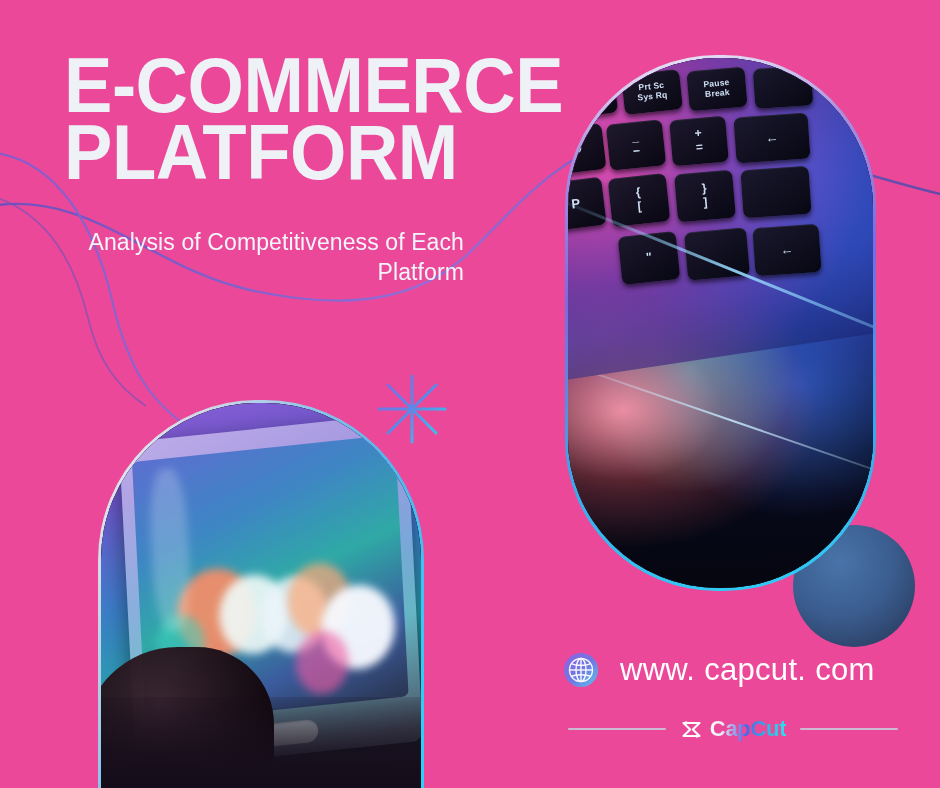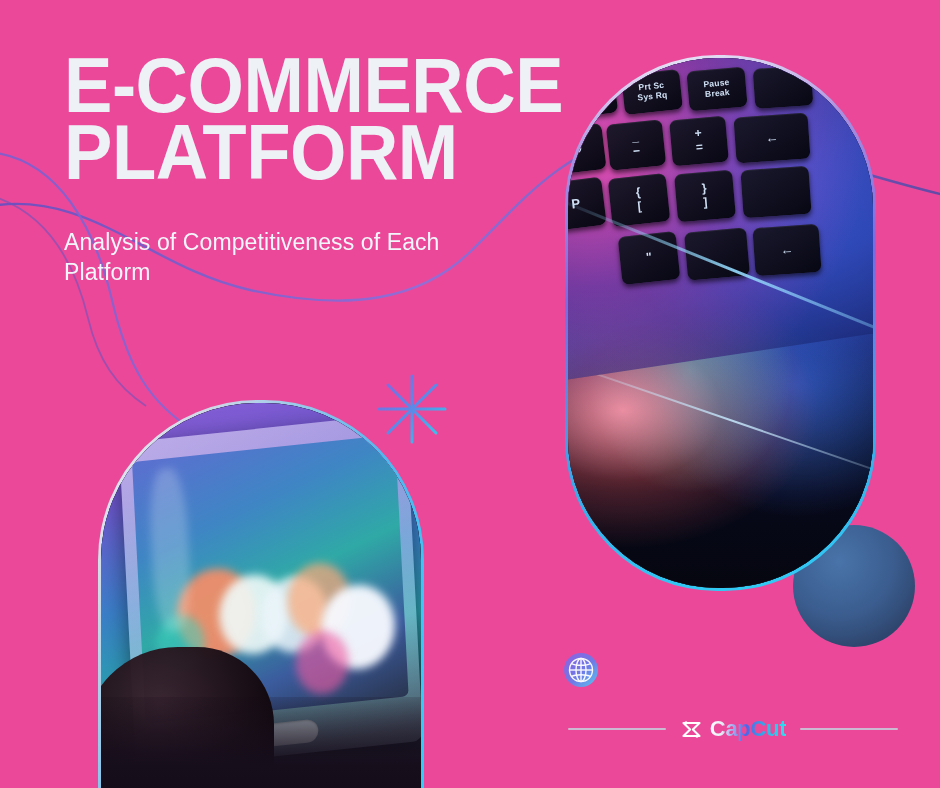--- a/index.html
+++ b/index.html
@@ -33,20 +33,21 @@
   .title .ln{display:block;}
   .subtitle{
     margin:0;
     margin-top:42px;
     font-size:23px;
     line-height:1.3;
     font-weight:400;
     color:#f2f6fa;
     letter-spacing:0.1px;
     width:400px;
+    text-align:right;
   }
 
   
   .arch{
     position:absolute;
     overflow:hidden;
   }
   .arch-kb{
     left:565px;top:55px;width:305px;height:530px;
     border-radius:152px 152px 152px 152px;
@@ -305,20 +306,21 @@
       <circle cx="21" cy="21" r="17" fill="url(#gg)"></circle>
       <g stroke="#ffffff" stroke-width="1.4" fill="none" opacity="0.95">
         <circle cx="21" cy="21" r="11.5"></circle>
         <ellipse cx="21" cy="21" rx="5" ry="11.5"></ellipse>
         <line x1="9.5" y1="21" x2="32.5" y2="21"></line>
         <path d="M11.6 14.6 C 15.5 16.8, 26.5 16.8, 30.4 14.6"></path>
         <path d="M11.6 27.4 C 15.5 25.2, 26.5 25.2, 30.4 27.4"></path>
         <line x1="21" y1="9.5" x2="21" y2="32.5"></line>
       </g>
     </svg>
+    <span class="url-text">www. capcut. com</span>
   </div>
 
   <div class="brand-row">
     <div class="rule"></div>
     <div class="brand">
       <svg class="cc-mark" viewBox="0 0 24 24" fill="none">
         <path d="M3.6 5.2 L20.4 5.2 L13.4 12 L20.4 18.8 L3.6 18.8 L10.6 12 Z" stroke="#ffffff" stroke-width="2.1" stroke-linejoin="round" fill="none"></path>
         <circle cx="6.3" cy="5.2" r="1.7" fill="#ffffff"></circle>
         <circle cx="17.7" cy="18.8" r="1.7" fill="#ffffff"></circle>
       </svg>

